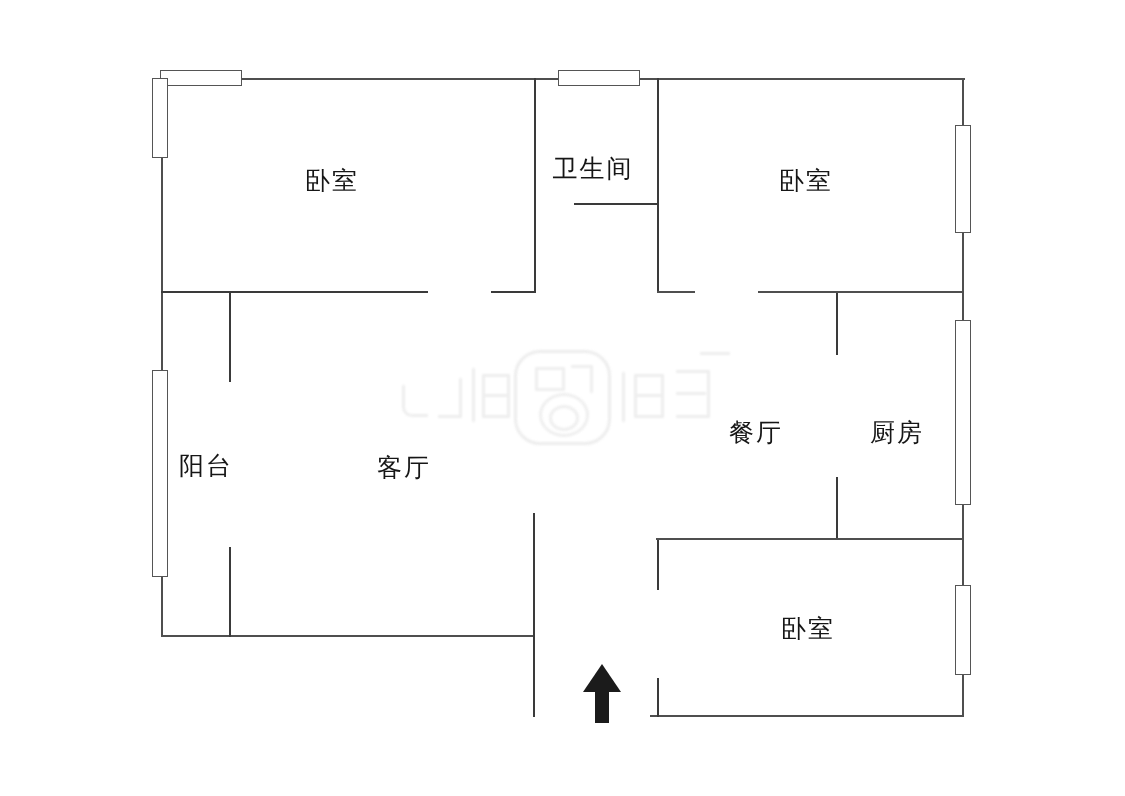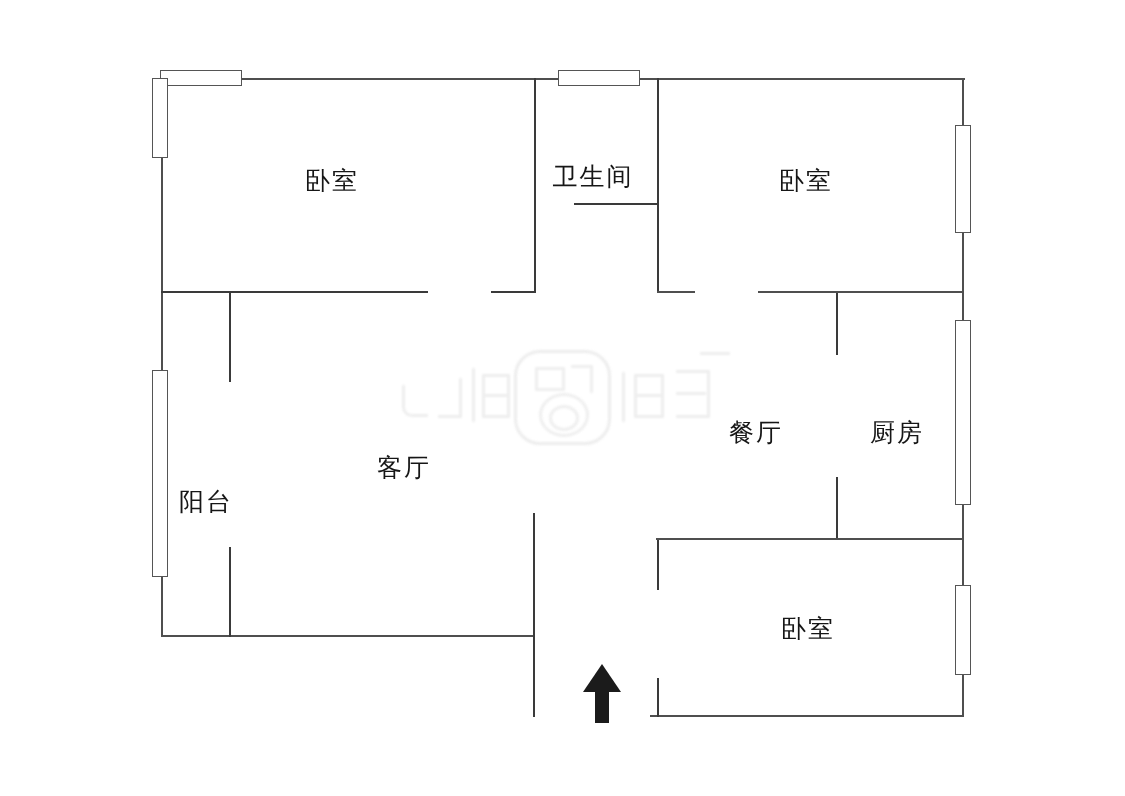--- a/index.html
+++ b/index.html
@@ -123,23 +123,23 @@
 
   <div class="win" style="left:160px;top:70px;width:82px;height:16px;"></div>
   <div class="win" style="left:152px;top:78px;width:16px;height:80px;"></div>
   <div class="win" style="left:558px;top:70px;width:82px;height:16px;"></div>
   <div class="win" style="left:955px;top:125px;width:16px;height:108px;"></div>
   <div class="win" style="left:955px;top:320px;width:16px;height:185px;"></div>
   <div class="win" style="left:955px;top:585px;width:16px;height:90px;"></div>
   <div class="win" style="left:152px;top:370px;width:16px;height:207px;"></div>
 
   <div class="room-label" style="left:332px;top:180px;">卧室</div>
-  <div class="room-label" style="left:593px;top:176px;">卫生间</div>
+  <div class="room-label" style="left:593px;top:168px;">卫生间</div>
   <div class="room-label" style="left:806px;top:180px;">卧室</div>
-  <div class="room-label" style="left:206px;top:465px;margin-top:36px;">阳台</div>
+  <div class="room-label" style="left:206px;top:465px;">阳台</div>
   <div class="room-label" style="left:404px;top:467px;">客厅</div>
   <div class="room-label" style="left:756px;top:432px;">餐厅</div>
   <div class="room-label" style="left:897px;top:432px;text-align:right;">厨房</div>
   <div class="room-label" style="left:808px;top:628px;">卧室</div>
 
   <div>
     <div class="arrow-head" style="left:583px;top:664px;"></div>
     <div class="arrow-stem" style="left:595px;top:690px;width:14px;height:33px;"></div>
   </div>
 

